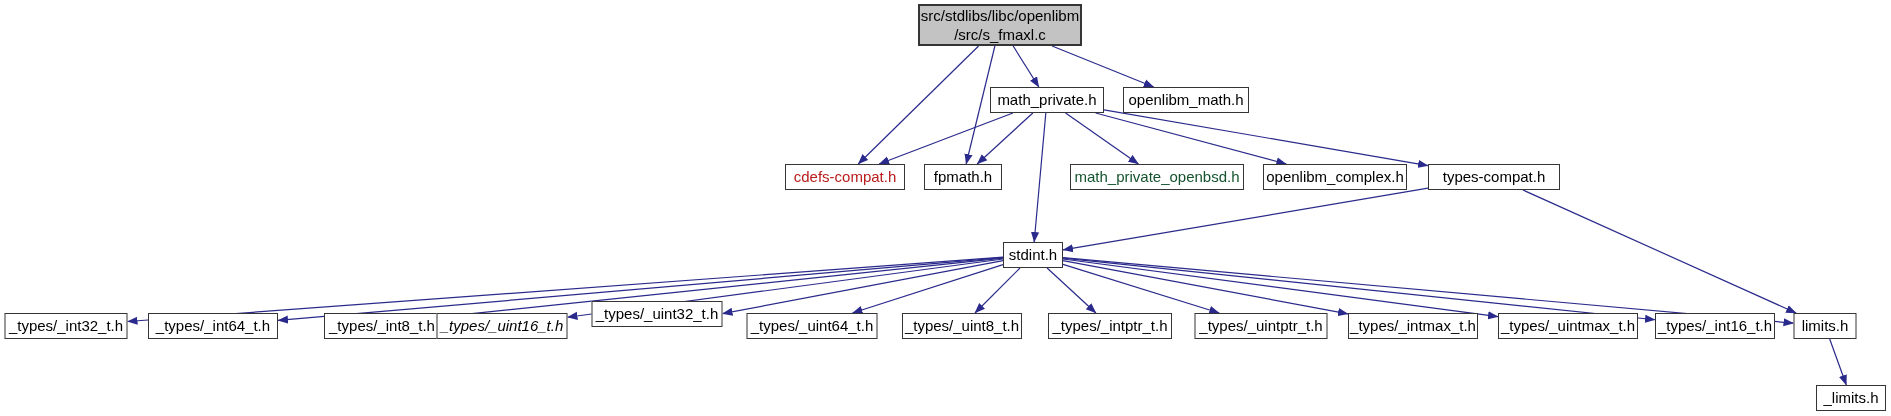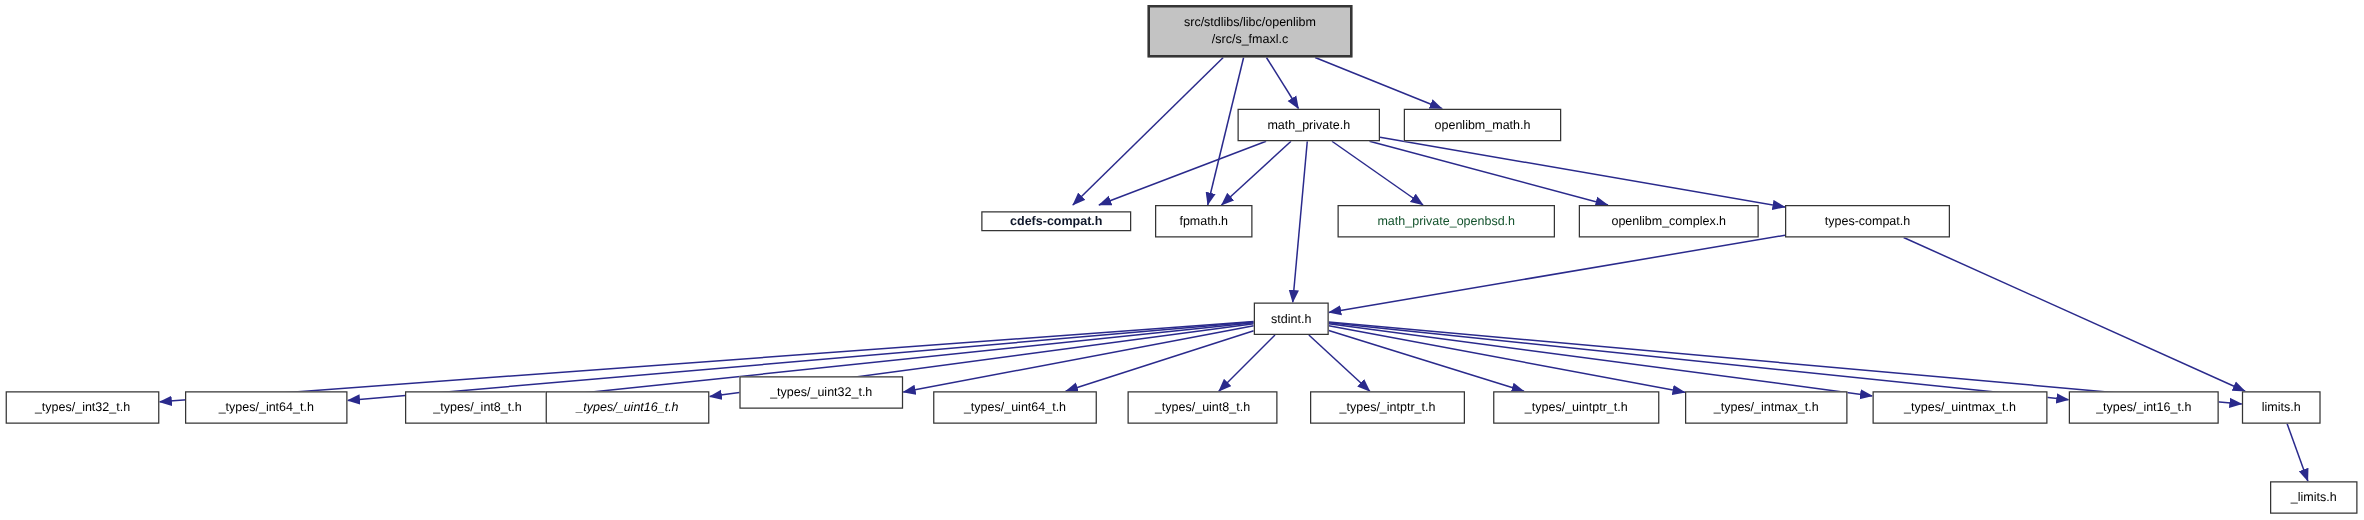--- a/index.html
+++ b/index.html
@@ -24,21 +24,21 @@
     position: absolute;
     transform: translate(-50%, -50%);
     display: flex;
     align-items: center;
     justify-content: center;
     text-align: center;
     box-sizing: border-box;
     border: 1px solid #353535;
     background: #ffffff;
     color: #000000;
-    font-size: 10px;
+    font-size: 15px;
     line-height: 1.3;
     white-space: pre-line;
     padding: 1px 4px;
     cursor: pointer;
   }
   .node.root {
     background: #c3c3c3;
     border-width: 2px;
     cursor: default;
   }
@@ -80,21 +80,21 @@
         <line x1="1063" y1="258.1231671554252" x2="1655" y2="319.75366568914956" stroke="#2a2a8c" stroke-width="1.2" marker-end="url(#arrowhead)"></line>
         <line x1="1063" y1="257.68939393939394" x2="1793.5" y2="323.1761363636364" stroke="#2a2a8c" stroke-width="1.2" marker-end="url(#arrowhead)"></line>
         <line x1="1829.6944444444443" y1="339" x2="1846.3055555555557" y2="385" stroke="#2a2a8c" stroke-width="1.2" marker-end="url(#arrowhead)"></line>
       </g>
   </svg>
   <div id="node-layer">
       <div class="node root" style="left: 1000px; top: 25px; width: 164px; height: 42px; border-color: rgb(53, 53, 53); background: rgb(195, 195, 195); color: rgb(0, 0, 0);">src/stdlibs/libc/openlibm
 /src/s_fmaxl.c</div>
       <div class="node" style="left: 1047px; top: 100px; width: 114px; height: 26px; border-color: rgb(53, 53, 53); background: rgb(255, 255, 255); color: rgb(0, 0, 0);">math_private.h</div>
       <div class="node" style="left: 1186px; top: 100px; width: 126px; height: 26px; border-color: rgb(53, 53, 53); background: rgb(255, 255, 255); color: rgb(0, 0, 0);">openlibm_math.h</div>
-      <div class="node" style="left: 845px; top: 177px; width: 120px; height: 16px; border-color: rgb(53, 53, 53); background: rgb(255, 255, 255); color: #0f172a; font-weight: bold;">cdefs-compat.h</div>
+      <div class="node" style="left: 845px; top: 177px; width: 120px; height: 26px; border-color: rgb(53, 53, 53); background: rgb(255, 255, 255); color: #b91c1c;">cdefs-compat.h</div>
       <div class="node" style="left: 963px; top: 177px; width: 78px; height: 26px; border-color: rgb(53, 53, 53); background: rgb(255, 255, 255); color: rgb(0, 0, 0);">fpmath.h</div>
       <div class="node" style="left: 1157px; top: 177px; width: 174px; height: 26px; border-color: rgb(53, 53, 53); background: rgb(255, 255, 255); color: #14532d;">math_private_openbsd.h</div>
       <div class="node" style="left: 1335px; top: 177px; width: 144px; height: 26px; border-color: rgb(53, 53, 53); background: rgb(255, 255, 255); color: rgb(0, 0, 0);">openlibm_complex.h</div>
       <div class="node" style="left: 1494px; top: 177px; width: 132px; height: 26px; border-color: rgb(53, 53, 53); background: rgb(255, 255, 255); color: rgb(0, 0, 0);">types-compat.h</div>
       <div class="node" style="left: 1033px; top: 255px; width: 60px; height: 26px; border-color: rgb(53, 53, 53); background: rgb(255, 255, 255); color: rgb(0, 0, 0);">stdint.h</div>
       <div class="node" style="left: 66px; top: 326px; width: 123px; height: 26px; border-color: rgb(53, 53, 53); background: rgb(255, 255, 255); color: rgb(0, 0, 0);">_types/_int32_t.h</div>
       <div class="node" style="left: 213px; top: 326px; width: 130px; height: 26px; border-color: rgb(53, 53, 53); background: rgb(255, 255, 255); color: rgb(0, 0, 0);">_types/_int64_t.h</div>
       <div class="node" style="left: 354px; top: 326px; width: 116px; height: 26px; border-color: rgb(53, 53, 53); background: rgb(255, 255, 255); color: rgb(0, 0, 0); margin-left: 28px;">_types/_int8_t.h</div>
       <div class="node" style="left: 502px; top: 326px; width: 131px; height: 26px; border-color: rgb(53, 53, 53); background: rgb(255, 255, 255); color: rgb(0, 0, 0); font-style: italic;">_types/_uint16_t.h</div>
       <div class="node" style="left: 657px; top: 314px; width: 131px; height: 26px; border-color: rgb(53, 53, 53); background: rgb(255, 255, 255); color: rgb(0, 0, 0);">_types/_uint32_t.h</div>

